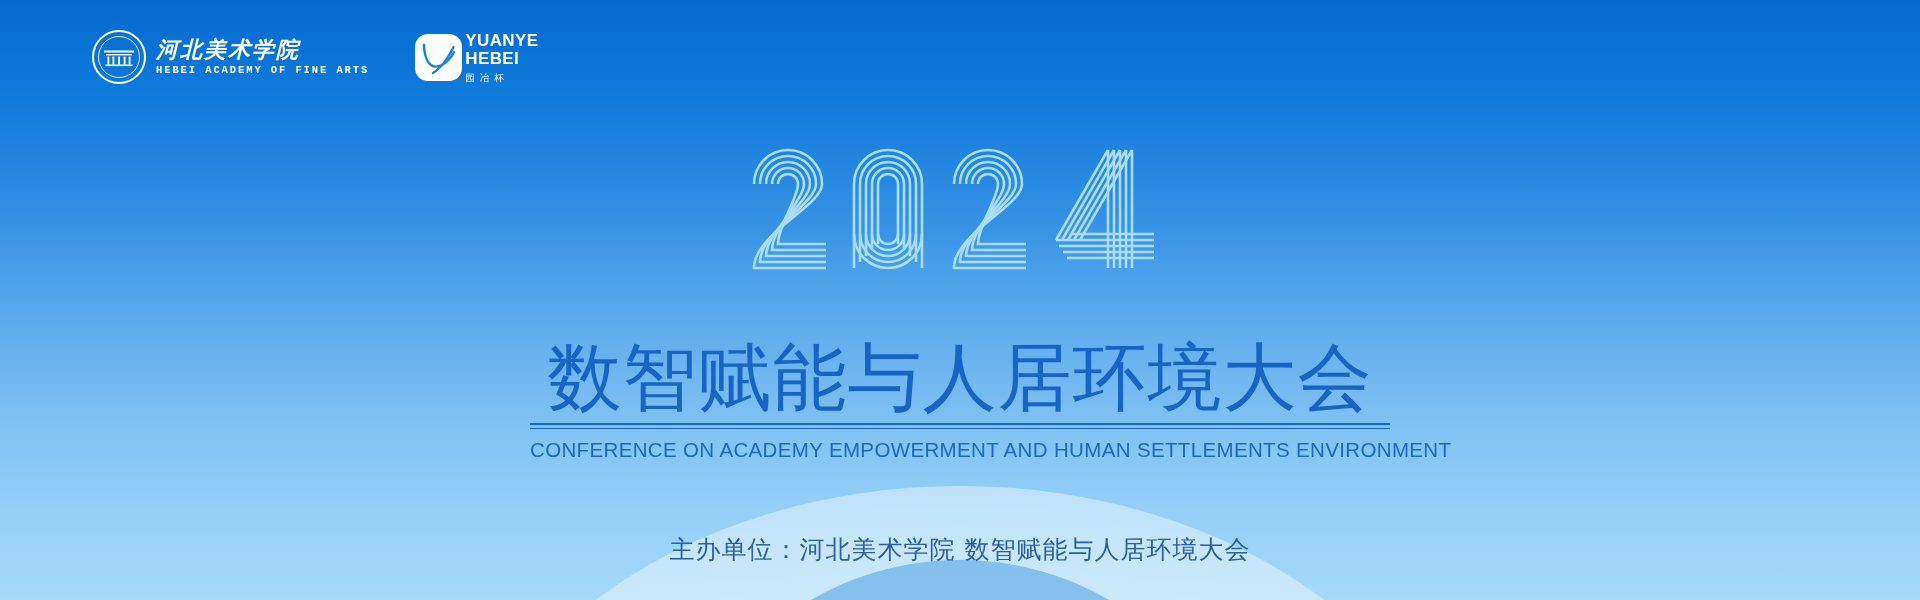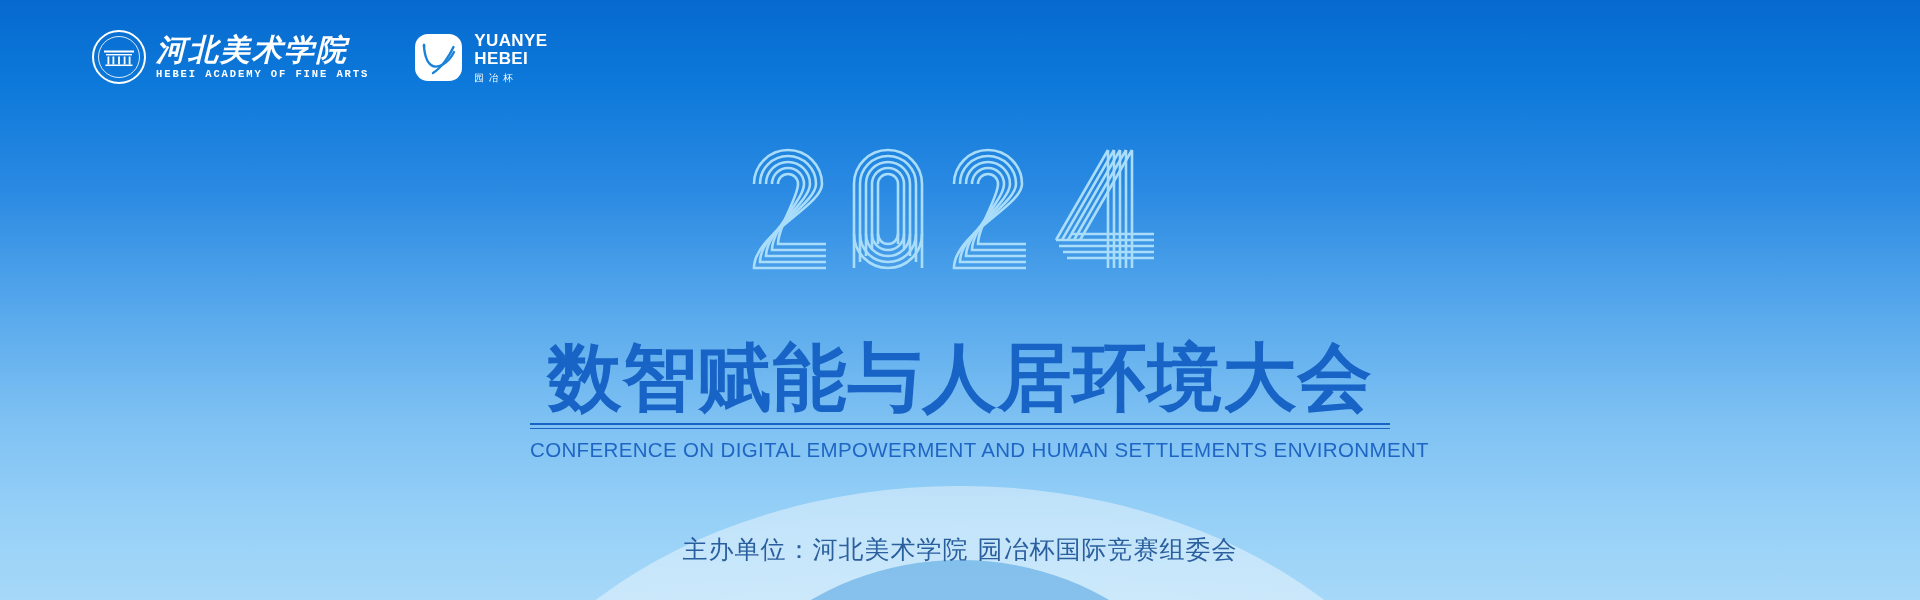--- a/index.html
+++ b/index.html
@@ -74,36 +74,36 @@
     left:50%; top:52%;
     transform:translate(-50%,-50%);
     width:30px; height:17px;
   }
 
   .hbafa-words { display:flex; flex-direction:column; gap:2px; }
   .hbafa-cn {
     font-family:"Liberation Serif", serif;
     font-style:italic;
     font-weight:700;
-    font-size:30px;
+    font-size:22px;
     letter-spacing:2px;
     color:#ffffff;
     line-height:1.05;
     white-space:nowrap;
   }
   .hbafa-en {
     font-family:Liberation Mono, monospace;
     font-weight:700;
     font-size:10.5px;
     letter-spacing:1.9px;
     color:#ffffff;
     white-space:nowrap;
   }
 
-  .logo-yuanye { display:flex; align-items:center; gap:12px; }
+  .logo-yuanye { display:flex; align-items:center; gap:3px; }
   .yy-mark {
     width:47px; height:47px;
     border-radius:13px;
     background:#ffffff;
     position:relative;
     flex:0 0 auto;
   }
   .yy-words { display:flex; flex-direction:column; line-height:1; }
   .yy-l1, .yy-l2 {
     font-weight:700;
@@ -136,21 +136,21 @@
     position:absolute;
     left:50%;
     transform:translateX(-50%);
     top:340px;
     width:860px;
     text-align:center;
     z-index:5;
   }
   .title-cn {
     font-family:"DejaVu Sans","Liberation Sans", sans-serif;
-    font-weight:700;
+    font-weight:400;
     font-size:74px;
     line-height:1.02;
     letter-spacing:1px;
     color:#1763c6;
     white-space:nowrap;
   }
   .rules { margin-top:8px; }
   .rule  { height:2px; background:#1763c6; }
   .rule2 { height:1px; background:#1763c6; margin-top:3px; }
   .subtitle-en {
@@ -280,18 +280,18 @@
       </g>
     </svg>
   </div>
 
   <div class="headline">
     <div class="title-cn">数智赋能与人居环境大会</div>
     <div class="rules">
       <div class="rule"></div>
       <div class="rule2"></div>
     </div>
-    <div class="subtitle-en">CONFERENCE ON DIGITAL EMPOWERMENT AND HUMAN SETTLEMENTS ENVIRONMENT</div>
+    <div class="subtitle-en">CONFERENCE ON ACADEMY EMPOWERMENT AND HUMAN SETTLEMENTS ENVIRONMENT</div>
   </div>
 
-  <div class="organizer">主办单位：河北美术学院  园冶杯国际竞赛组委会</div>
+  <div class="organizer">主办单位：河北美术学院  数智赋能与人居环境大会</div>
 
 </div>
 
 </body></html>

